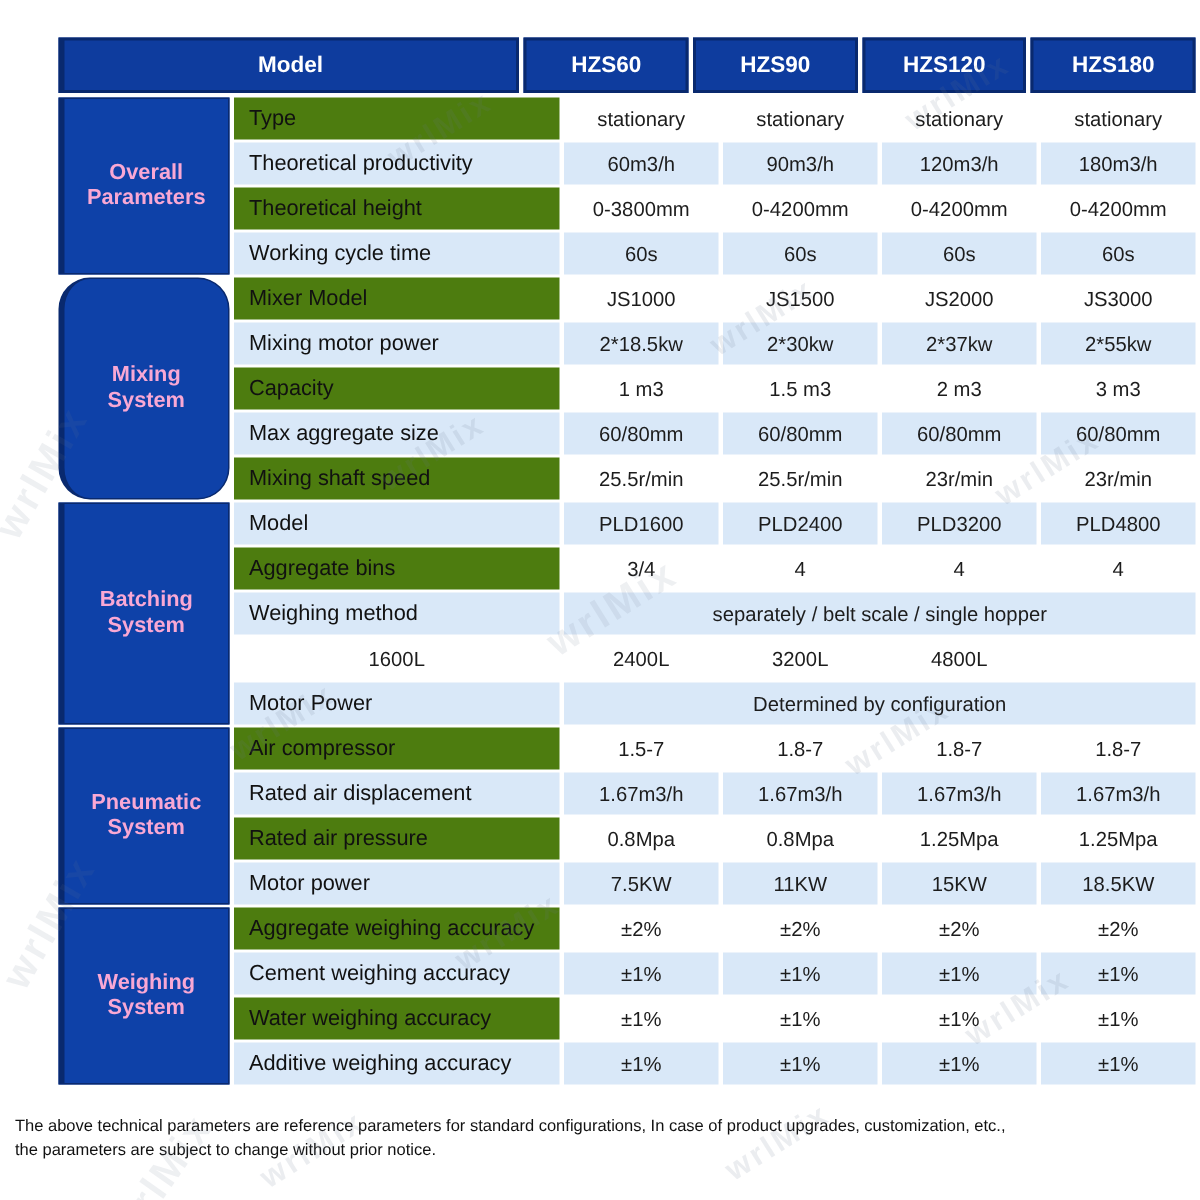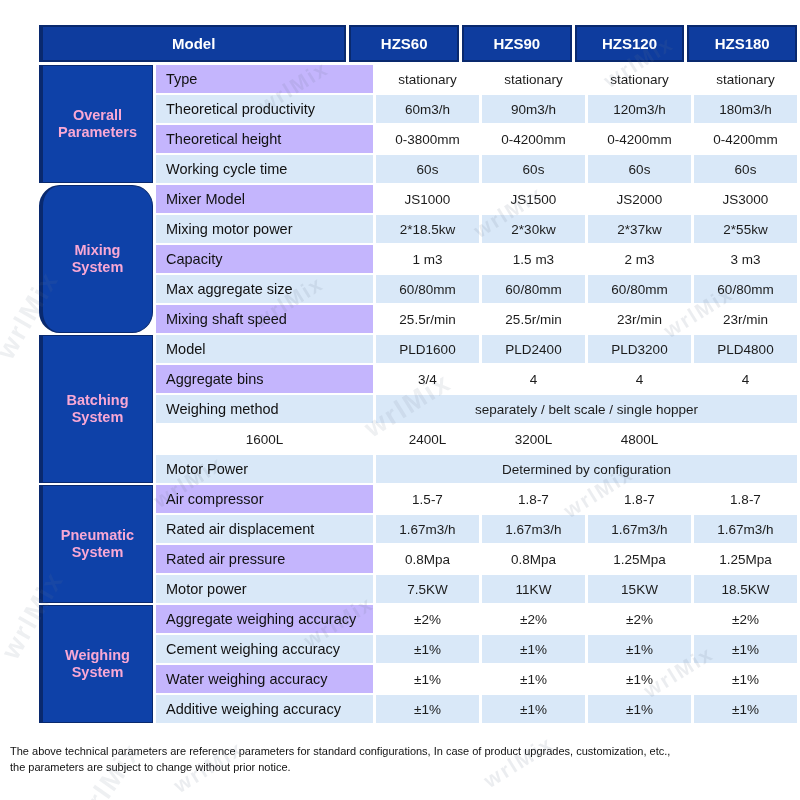--- a/index.html
+++ b/index.html
@@ -60,21 +60,21 @@
     display: flex; align-items: center; justify-content: center;
     text-align: center;
   }
   .gcell span { display: inline-block; max-width: 92px; }
   .lcell {
     grid-column: 2;
     display: flex; align-items: center;
     padding-left: 10px;
     font-size: 14.5px;
     color: #111111;
-    background: #c4b5fd;
+    background: #4d7c0f;
     white-space: nowrap;
   }
   .vcell {
     display: flex; align-items: center; justify-content: center;
     font-size: 13.5px;
     color: #1c1c1c;
     background: #ffffff;
     white-space: nowrap;
   }
   .alt { background: var(--row_alt); }

